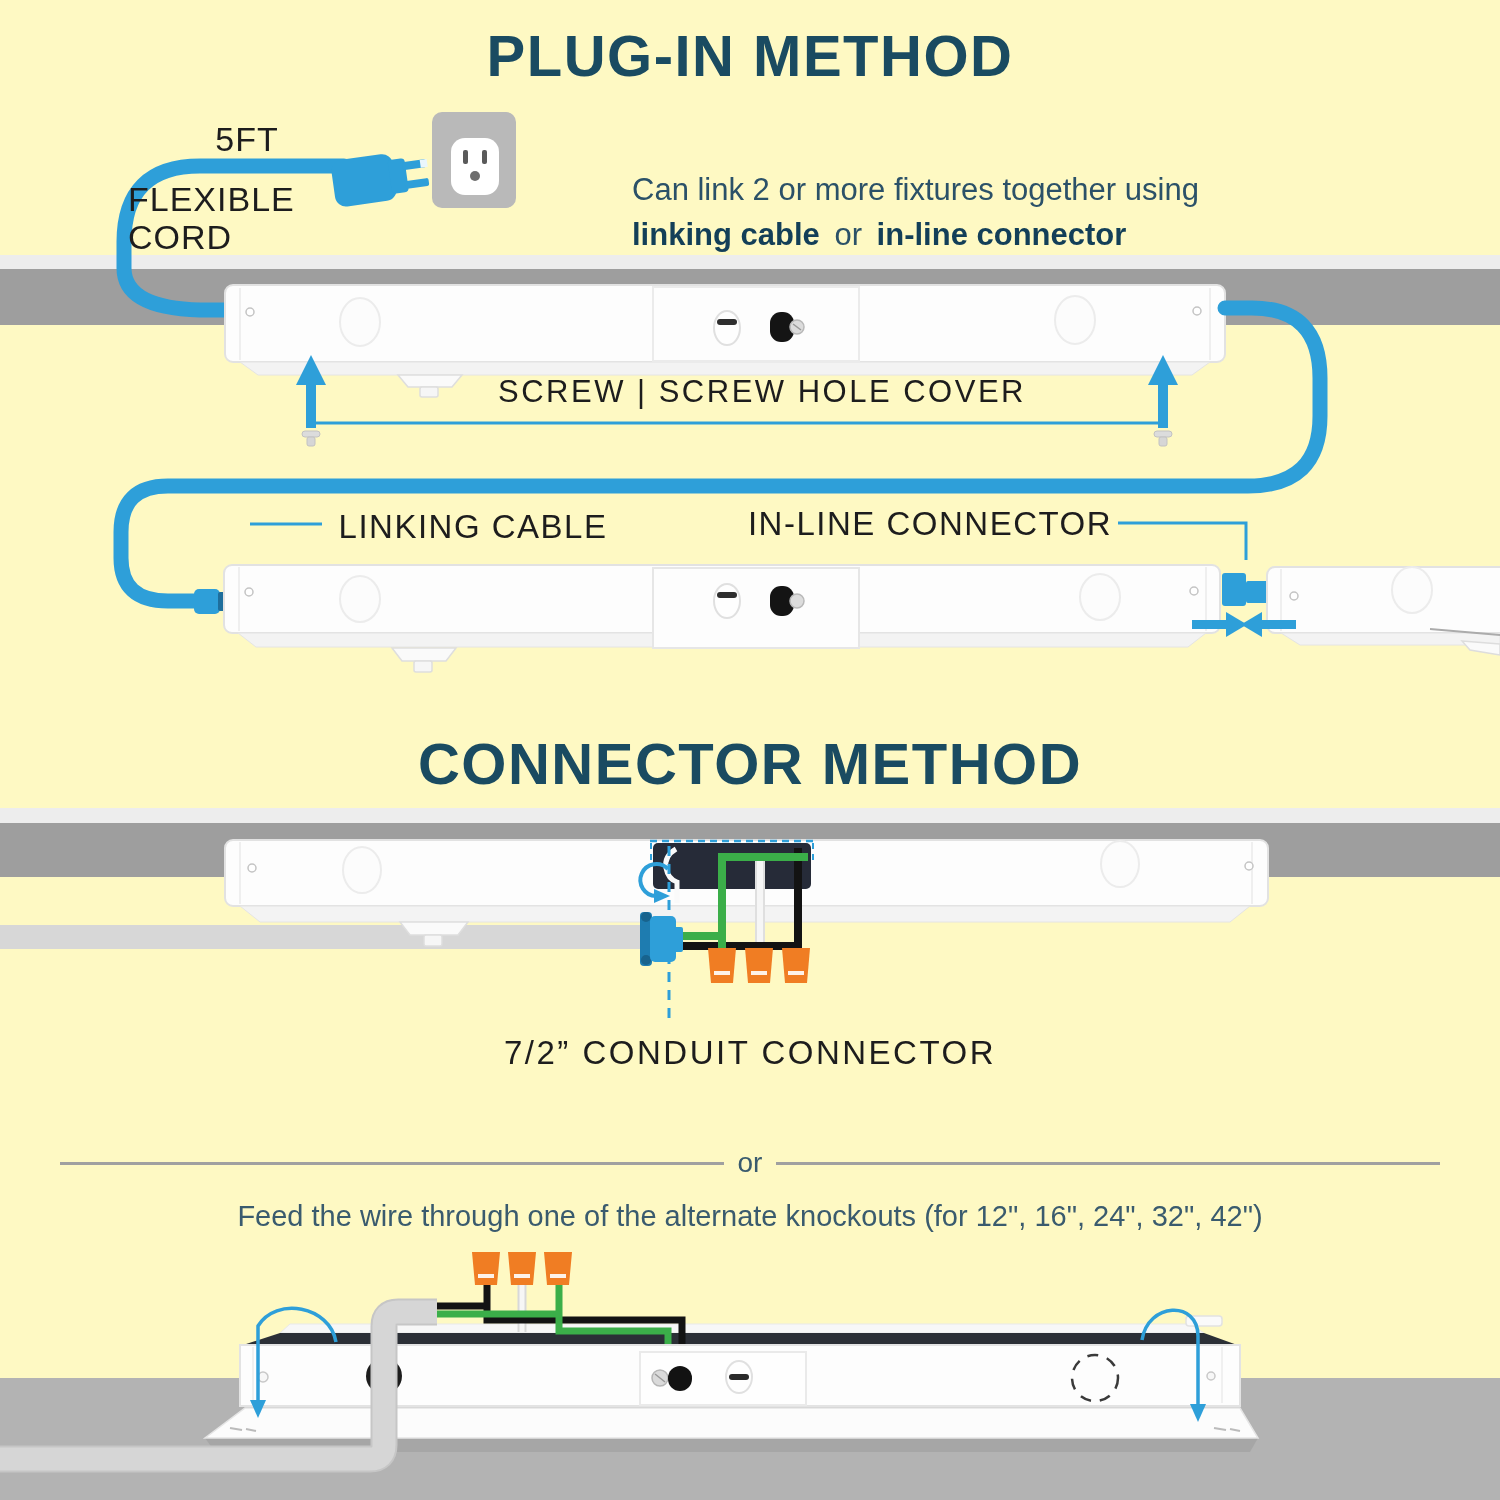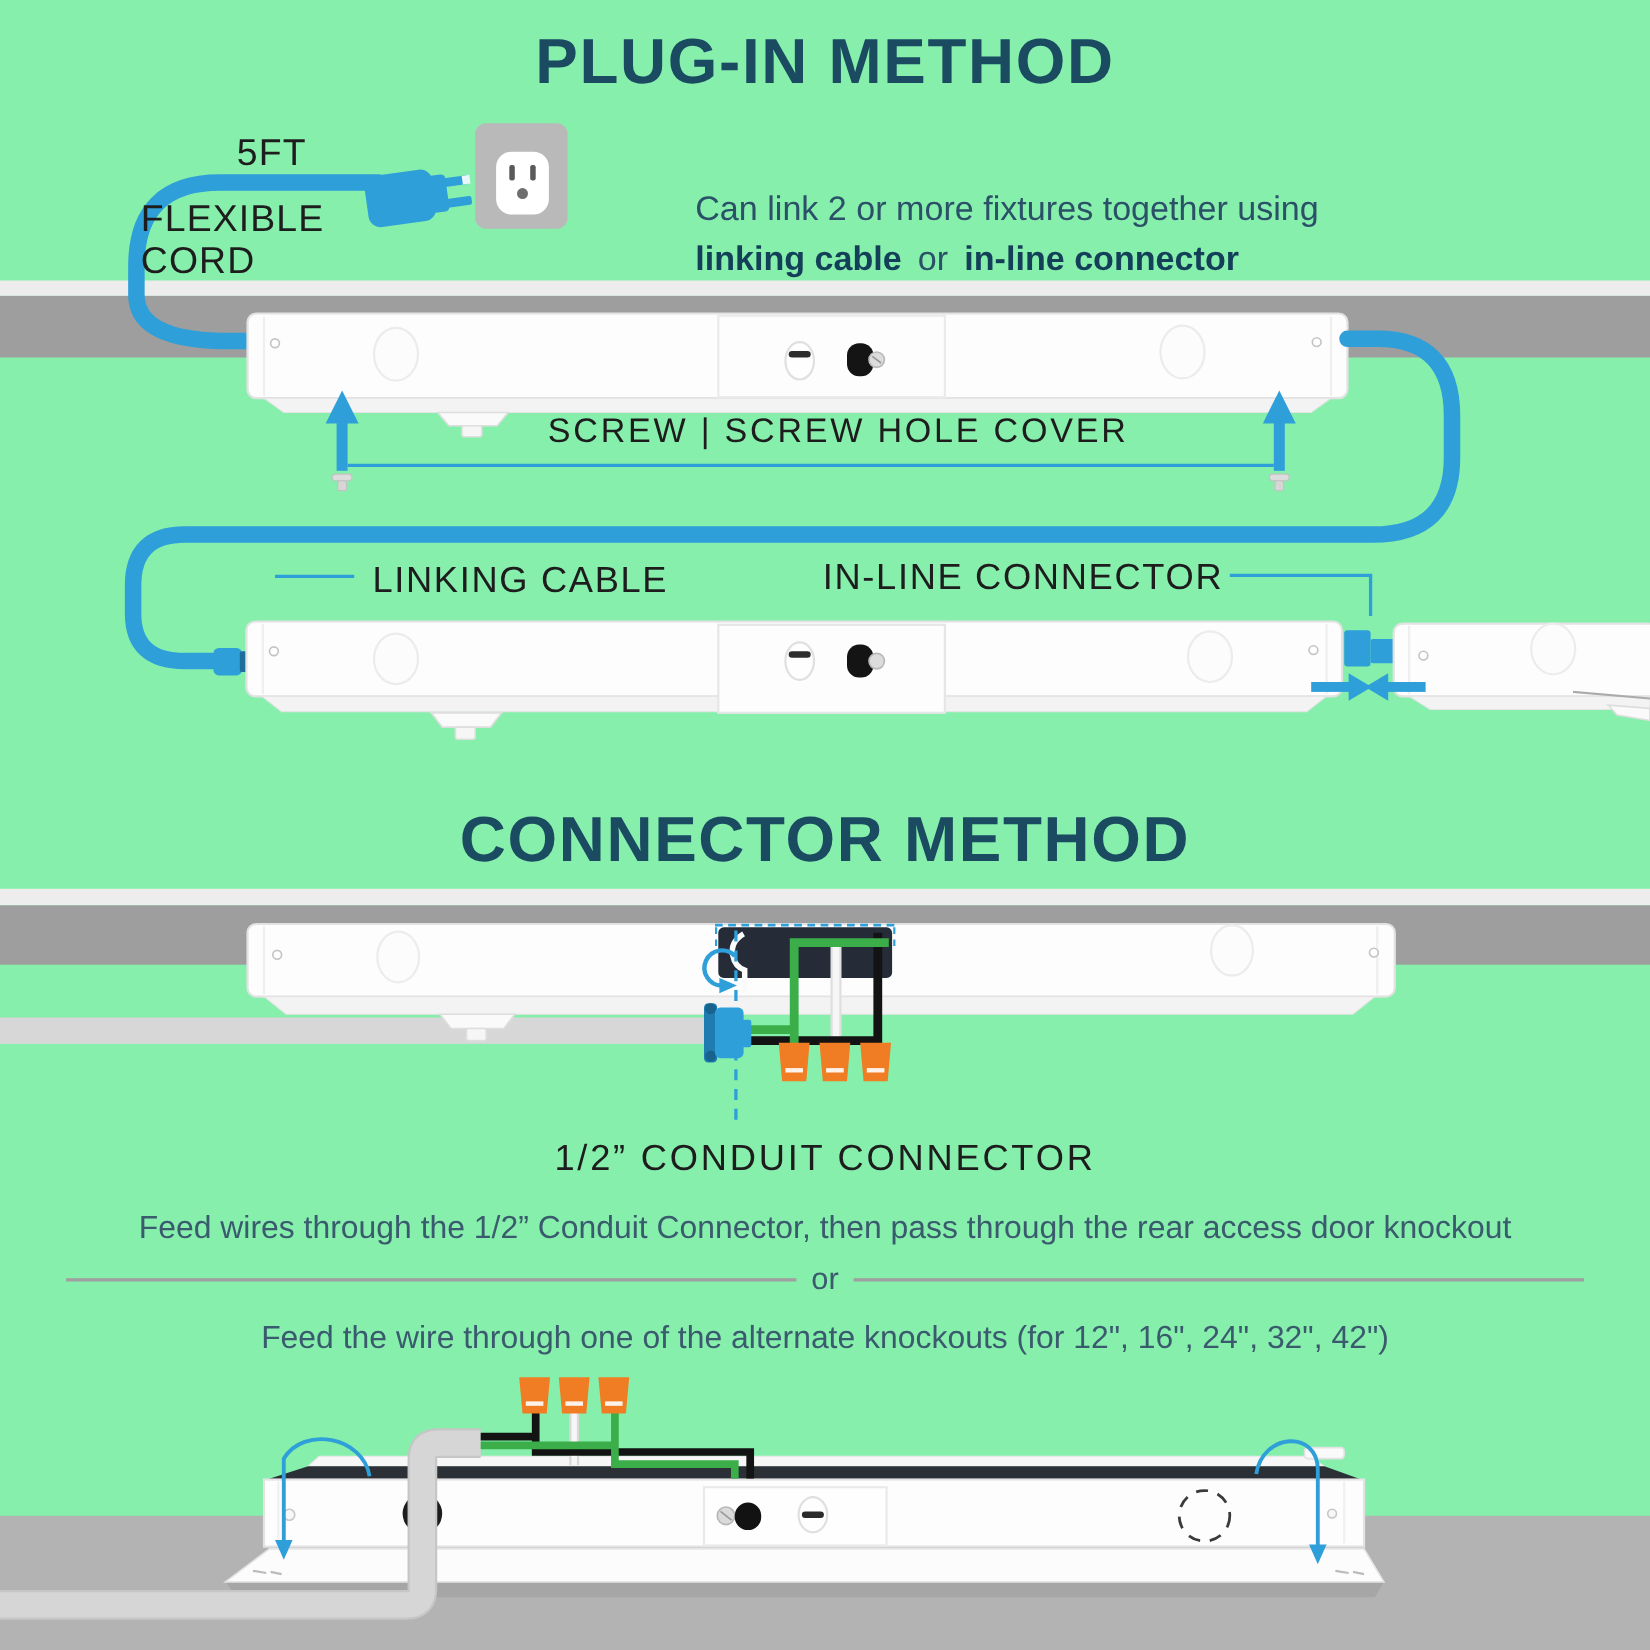--- a/index.html
+++ b/index.html
@@ -1,16 +1,16 @@
 <!DOCTYPE html>
 <html><head>
 <meta charset="utf-8">
 <style>
   html,body{margin:0;padding:0;background:#fff;}
-  .canvas{position:relative;width:1500px;height:1500px;background:#86efac;overflow:hidden;
+  .canvas{position:relative;width:1500px;height:1500px;background:#fef9c3;overflow:hidden;
           font-family:"Liberation Sans",sans-serif;}
   svg.gfx{position:absolute;left:0;top:0;width:1500px;height:1500px;}
   .label{position:absolute;color:#1D1D1D;}
   .title{position:absolute;left:0;width:1500px;text-align:center;font-weight:700;
          font-size:58px;letter-spacing:1.5px;color:#1A4B61;}
   .blk{font-size:34px;letter-spacing:1px;color:#1D1D1D;font-weight:400;}
   .ctr{transform:translateX(-50%);white-space:nowrap;}
   .desc{position:absolute;left:632px;top:124px;width:700px;color:#2B5168;
         font-size:31px;line-height:1.45;margin-top:44px;}
   .desc .b{font-weight:700;color:#133F58;}
@@ -263,23 +263,22 @@
   </div>
 </div>
 
 <div class="screw-label">SCREW | SCREW HOLE COVER</div>
 
 <div class="label blk ctr" style="left:473px;top:508px;font-size:33px;letter-spacing:1.5px">LINKING CABLE</div>
 <div class="label blk ctr" style="left:930px;top:505px;font-size:33px;letter-spacing:1.5px">IN-LINE CONNECTOR</div>
 
 <div class="title" style="top:730px">CONNECTOR METHOD</div>
 
-<div class="conduit-label">1/2” CONDUIT CONNECTOR</div>
-
-<div class="para" style="top:1100px">Feed wires through the 1/2” Conduit Connector, then pass through the rear access door knockout</div>
+<div class="conduit-label">7/2” CONDUIT CONNECTOR</div>
+
 
 <div class="divider">
   <div class="ln"></div>
   <div class="or">or</div>
   <div class="ln"></div>
 </div>
 
 <div class="para" style="top:1200px">Feed the wire through one of the alternate knockouts (for 12", 16", 24", 32", 42")</div>
 
 </div>

